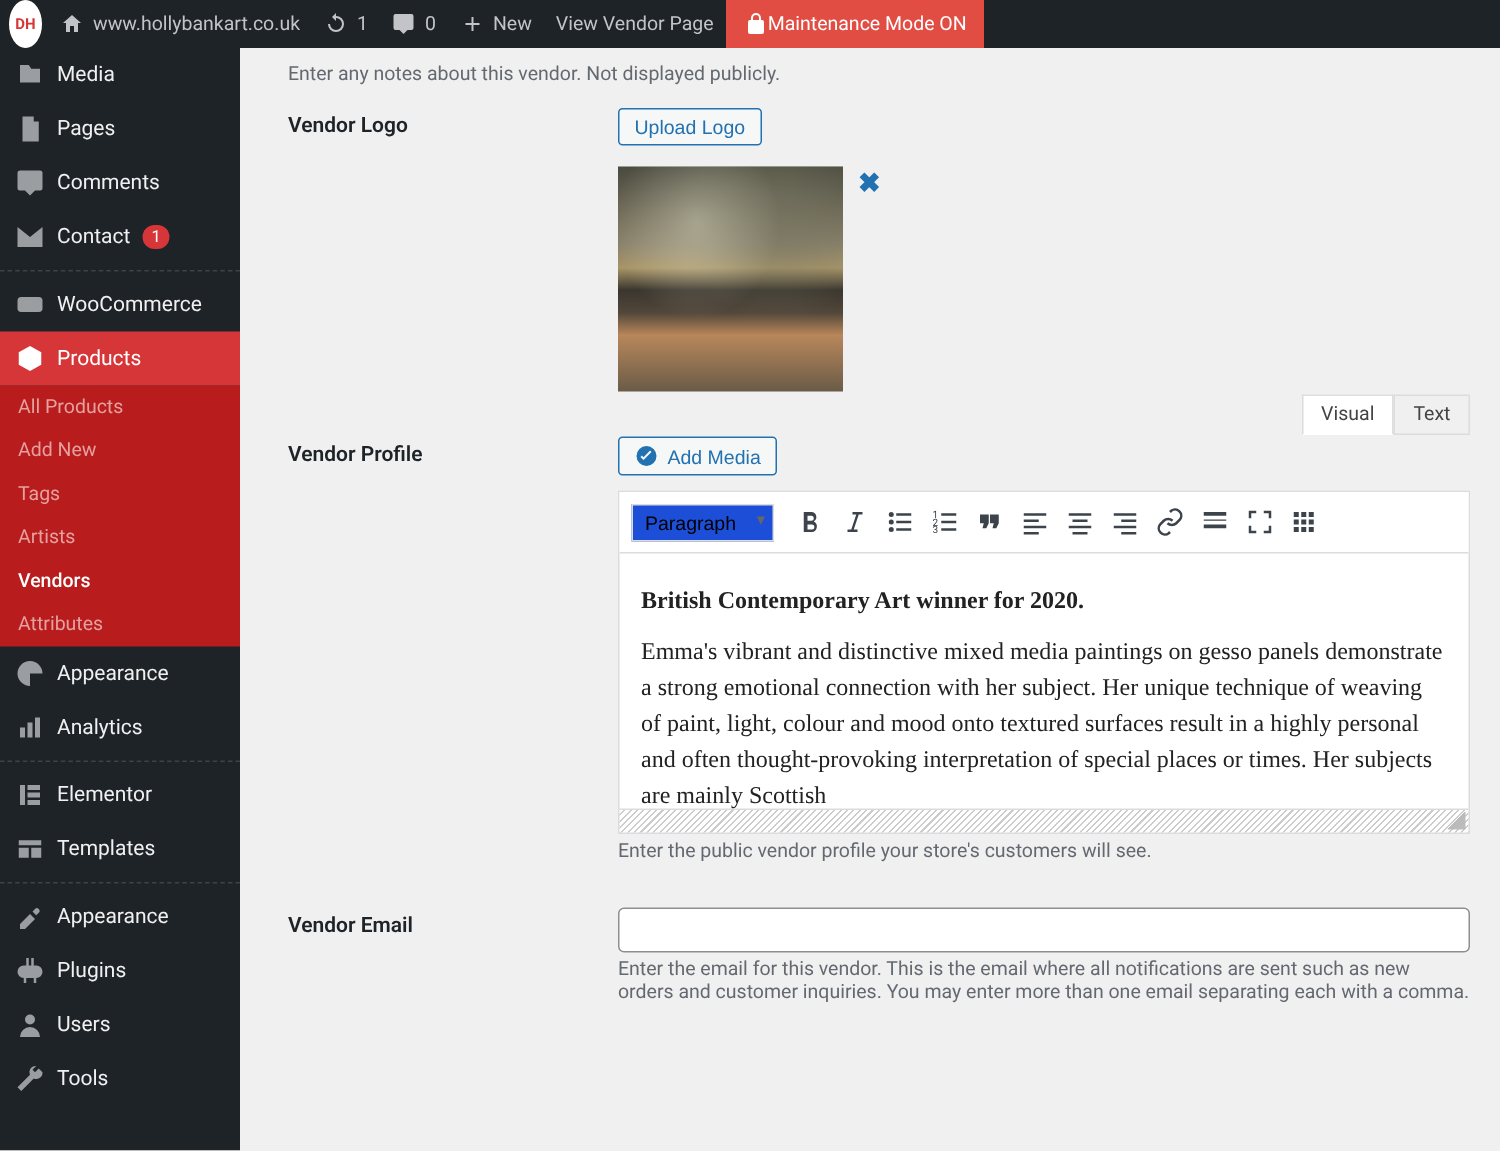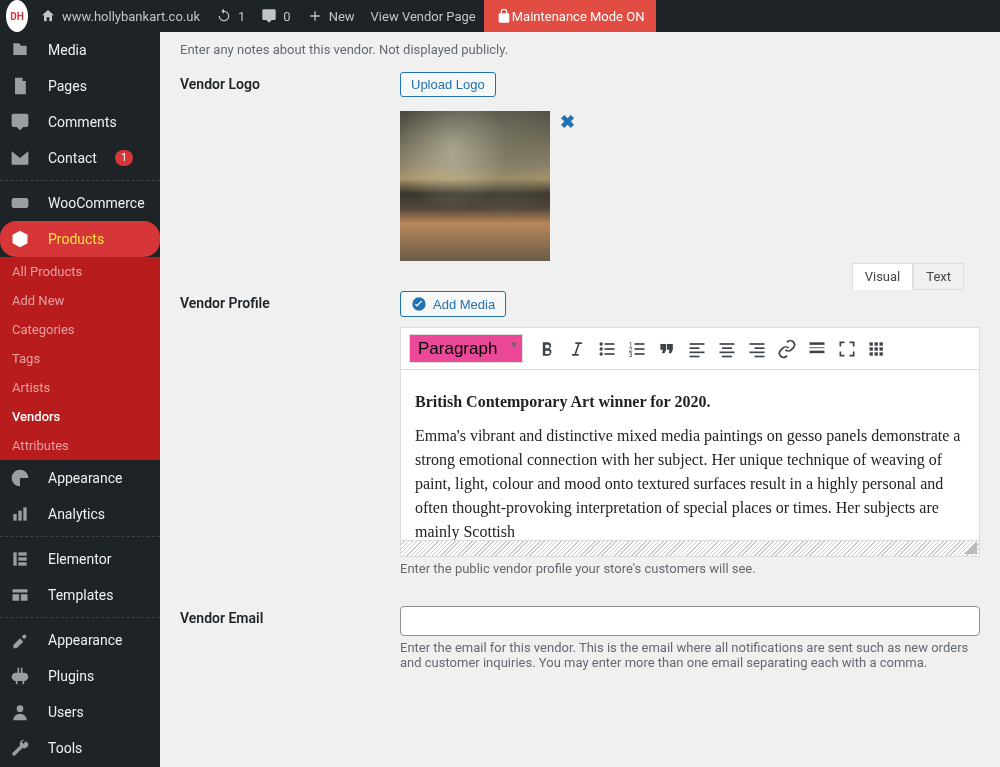--- a/index.html
+++ b/index.html
@@ -11,54 +11,54 @@
   .adminbar .ab-item { display: flex; align-items: center; padding: 0 8px; height: 32px; gap: 6px; cursor: pointer; }
   .adminbar .maint { background: #e14d43; color: #fff; padding: 0 12px; height: 32px; display: flex; align-items: center; gap: 0; }
   .adminbar svg { width: 16px; height: 16px; fill: #c3c4c7; }
   .adminbar .dh-logo { width: 22px; height: 32px; border-radius: 50%; background: #fff; display:flex; align-items:center; justify-content:center; font-weight:700; font-size:10px; color:#d63638; margin: 0 4px 0 6px; }
 
   
   .body { display: flex; flex: 1; min-height: 0; }
 
   
   .sidebar { width: 160px; background: #1d2327; color: #f0f0f1; display: flex; flex-direction: column; font-size: 14px; }
-  .menu-item { display: flex; align-items: center; gap: 18px; padding: 8px 10px; color: #f0f0f1; cursor: pointer; position: relative; }
+  .menu-item { display: flex; align-items: center; gap: 8px; padding: 8px 10px; color: #f0f0f1; cursor: pointer; position: relative; }
   .menu-item .ico { width: 20px; height: 20px; display:flex; align-items:center; justify-content:center; opacity: .6; }
   .menu-item .ico svg { width: 20px; height: 20px; fill: #f0f0f1; }
-  .menu-item.active { background: #d63638; color: #fde047; border-radius: 16px; }
+  .menu-item.active { background: #d63638; color: #ffffff; }
   .menu-item.active .ico { opacity: 1; }
   .menu-item.active .ico svg { fill: #fff; }
   .menu-item.active::after { content:""; position:absolute; right:-8px; top:50%; transform:translateY(-50%); border:8px solid transparent; border-left-color:#d63638; }
   .sep { border-top: 1px dashed #3c434a; margin: 4px 0; }
   .badge { background: #d63638; color:#fff; border-radius: 10px; font-size: 11px; padding: 0 6px; line-height:16px; min-width:16px; text-align:center; }
   .submenu { background: #b91c1c; }
   .submenu .sub-item { padding: 7px 12px; font-size: 13px; color: #e5a0a0; cursor: pointer; }
   .submenu .sub-item.current { color: #fff; font-weight: 500; }
 
   
-  .main { flex: 1; background: #f0f0f1; overflow-y: auto; padding: 0 20px 30px 20px; }
+  .main { flex: 1; background: #f0f0f1; overflow-y: auto; padding: 0 20px 30px 32px; }
   .form-table { width: 100%; }
   .form-row { display: flex; padding: 15px 0; }
   .form-row .th { width: 220px; font-weight: 600; color: #1d2327; font-size: 14px; padding-top: 4px; }
   .form-row .td { flex: 1; }
   .btn { display: inline-flex; align-items: center; gap: 6px; border: 1px solid #2271b1; color: #2271b1; background: #f6f7f7; border-radius: 3px; padding: 4px 10px; font-size: 13px; cursor: pointer; }
   .btn svg { width: 16px; height: 16px; fill: #2271b1; }
   .desc { color: #646970; font-size: 13px; margin-top: 4px; }
   .logo-preview { margin-top: 14px; display: flex; align-items: flex-start; gap: 10px; }
   .logo-img { width: 150px; height: 150px; background: linear-gradient(to bottom, #4a4a3e 0%, #8a816a 35%, #a89568 45%, #3a362e 55%, #52473a 65%, #b8875a 75%, #6a5b48 100%); position:relative; }
   .logo-img::before { content:""; position:absolute; inset:0; background: radial-gradient(ellipse at 35% 25%, rgba(255,255,230,.35), transparent 40%), radial-gradient(ellipse at 70% 20%, rgba(120,120,100,.6), transparent 45%); }
   .remove-x { color: #2271b1; font-size: 18px; font-weight: bold; cursor: pointer; }
 
   
   .editor-wrap { border: 1px solid #dcdcde; background: #fff; margin-top: 10px; position:relative; }
-  .editor-tabs { position: absolute; top: -28px; right: 16px; display:flex; }
+  .editor-tabs { position: absolute; top: -28px; right: 0; display:flex; }
   .editor-tab { padding: 5px 12px; border: 1px solid #dcdcde; background: #f0f0f1; font-size: 13px; cursor:pointer; }
   .editor-tab.active { background: #fff; border-bottom-color: #fff; }
   .toolbar { display:flex; align-items:center; gap: 2px; padding: 6px 8px; border-bottom: 1px solid #dcdcde; background: #fff; }
-  .toolbar .fmt-select { border:1px solid #dcdcde; padding: 4px 24px 4px 8px; font-size:17px; background:#ec4899; appearance:none; position:relative; }
+  .toolbar .fmt-select { border:1px solid #dcdcde; padding: 4px 24px 4px 8px; font-size:13px; background:#1d4ed8; appearance:none; position:relative; }
   .select-wrap { position:relative; display:inline-block; margin-right:8px; }
   .select-wrap::after { content:"▾"; position:absolute; right:6px; top:4px; font-size:11px; color:#666; pointer-events:none; }
   .tb-btn { width: 28px; height: 28px; display:flex; align-items:center; justify-content:center; border-radius:2px; cursor:pointer; }
   .tb-btn svg { width:20px; height:20px; fill:#3c434a; }
   .editor-body { padding: 10px 14px; font-family: Georgia, serif; font-size: 16px; color: #222; height: 170px; overflow-y: scroll; line-height:1.5; }
   .editor-body strong { font-weight: 700; }
   .editor-body p { margin: 10px 0; }
   .resize-handle { height: 16px; border-top:1px solid #dcdcde; background: repeating-linear-gradient(135deg, transparent, transparent 2px, #ccc 2px, #ccc 3px); background-size: 100% 100%; background-position: right; background-repeat:no-repeat; position:relative;}
   .resize-handle::after{content:""; position:absolute; right:2px; bottom:2px; width:12px; height:12px; background: linear-gradient(135deg, transparent 50%, #bbb 50%);}
 
@@ -157,21 +157,20 @@
         <span class="ico">
             <svg viewBox="0 0 24 24">
               <path d="M12 2l9 5v10l-9 5-9-5V7z"></path>
             </svg>
           </span>
         <span>Products</span>
       </div>
       <div class="submenu">
         <div class="sub-item">All Products</div>
         <div class="sub-item">Add New</div>
-        <div class="sub-item">Categories</div>
         <div class="sub-item">Tags</div>
         <div class="sub-item">Artists</div>
         <div class="sub-item current">Vendors</div>
         <div class="sub-item">Attributes</div>
       </div>
       <div class="menu-item">
         <span class="ico">
             <svg viewBox="0 0 24 24">
               <path d="M12 2a10 10 0 1 0 0 20V2z M12 2a10 10 0 0 1 10 10H12z"></path>
             </svg>

